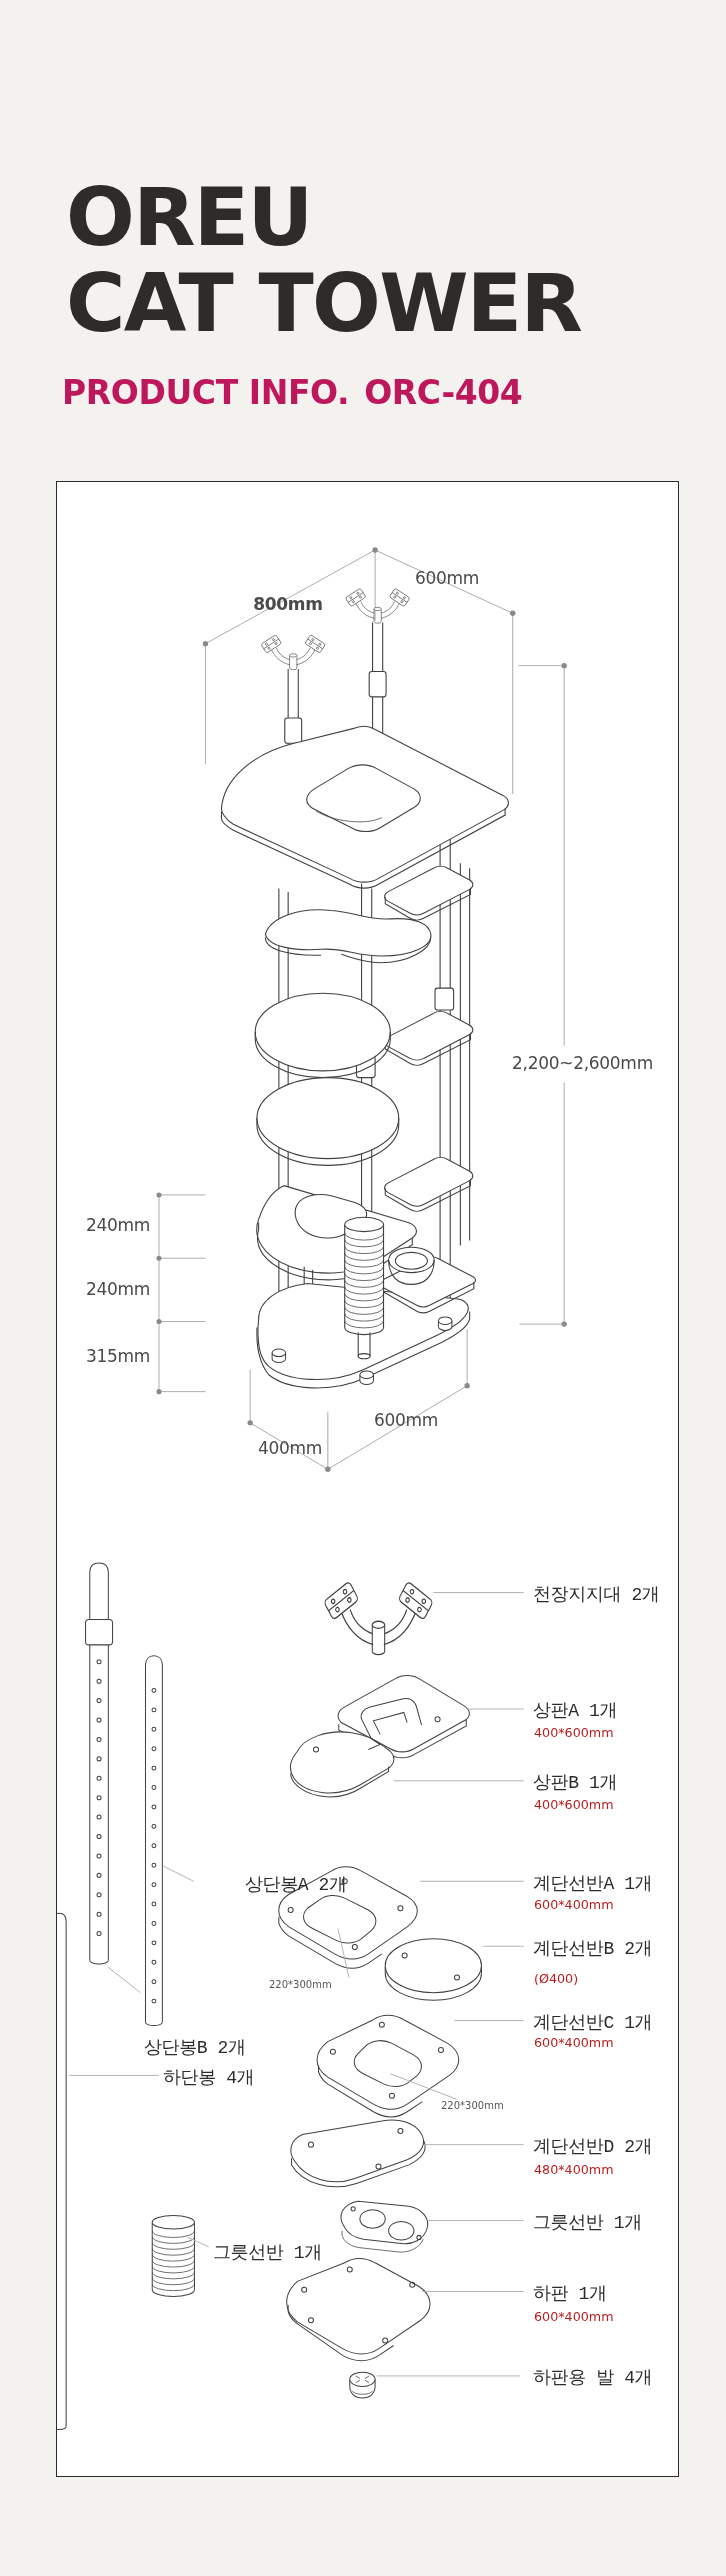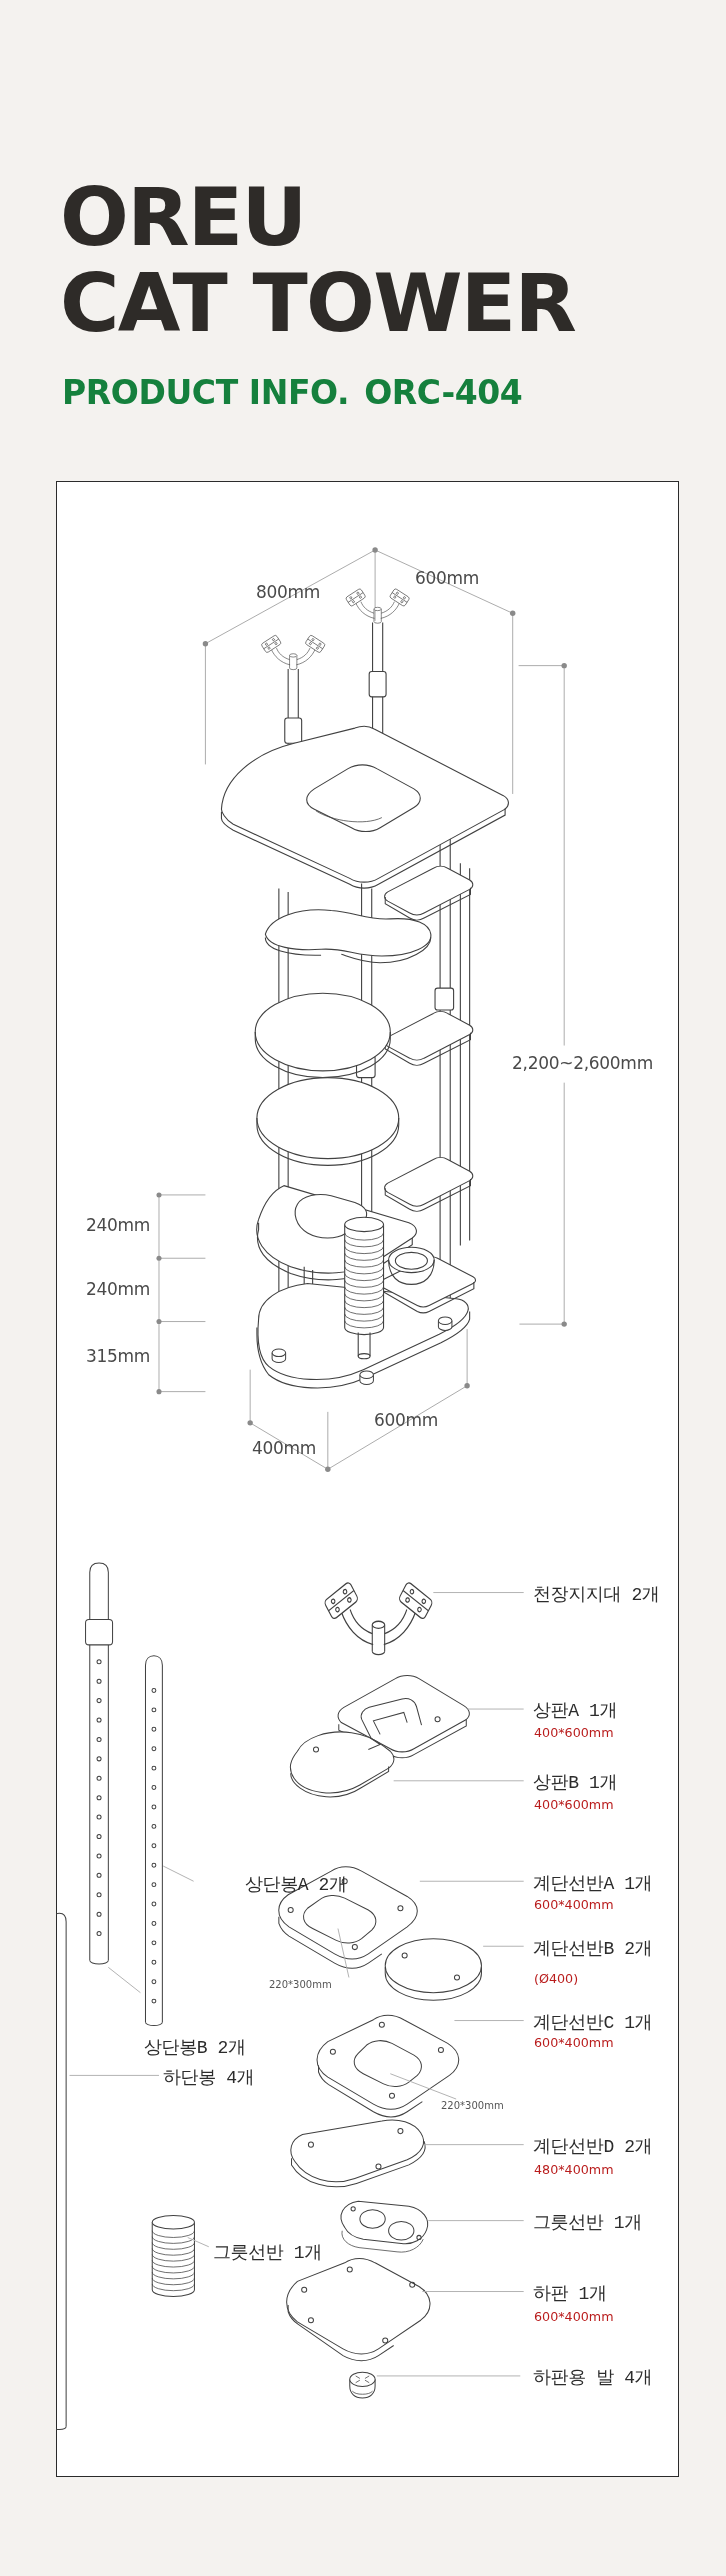--- a/index.html
+++ b/index.html
@@ -3,28 +3,28 @@
 <meta charset="utf-8">
 <style>
   html,body{margin:0;padding:0;}
   body{
     width:726px;height:2576px;position:relative;overflow:hidden;
     background:#f4f2ef;
     font-family:"DejaVu Sans","Liberation Sans",sans-serif;
     color:#2e2b28;
   }
   .title{
-    position:absolute;left:60px;top:174px;
+    position:absolute;left:66px;top:174px;
     font-size:81px;font-weight:800;line-height:86px;letter-spacing:-1.7px;
     color:#2e2b28;white-space:pre;
   }
   .subtitle{
     position:absolute;left:62px;top:373px;
     font-size:33px;font-weight:700;letter-spacing:-0.4px;
-    color:#15803d;
+    color:#be185d;
   }
   .subtitle .code{margin-left:15px;}
   .panel{
     position:absolute;left:56px;top:481px;width:623px;height:1996px;
     background:#ffffff;border:1.3px solid #2b2b2b;box-sizing:border-box;
   }
   .art{position:absolute;left:56px;top:481px;width:623px;height:1996px;}
   .lbl{position:absolute;font-size:17px;color:#4a4a4a;letter-spacing:-0.3px;white-space:nowrap;}
   .lbl.c{text-align:center;}
   .lbl.r{text-align:right;}
@@ -319,28 +319,28 @@
     <path d="M446,2814 L616,2814"></path>
     <path d="M193,2210 L229,2228"></path>
     <path d="M128,2330 L166,2360"></path>
     <path d="M82,2458 L188,2458"></path>
     <path d="M222,2650 L247,2661"></path>
     <path d="M400,2284 L413,2342"></path>
     <path d="M462,2456 L540,2486"></path>
   </g>
 </svg>
 
-<div class="lbl c" style="left:250px;top:582px;width:76px;">800mm</div>
+<div class="lbl c" style="left:250px;top:594px;width:76px;font-weight:bold;">800mm</div>
 <div class="lbl c" style="left:409px;top:568px;width:76px;">600mm</div>
 <div class="lbl c" style="left:505px;top:1053px;width:155px;">2,200~2,600mm</div>
 <div class="lbl r" style="left:74px;top:1215px;width:76px;">240mm</div>
 <div class="lbl r" style="left:74px;top:1279px;width:76px;">240mm</div>
 <div class="lbl r" style="left:74px;top:1346px;width:76px;">315mm</div>
 <div class="lbl c" style="left:368px;top:1410px;width:76px;">600mm</div>
-<div class="lbl c" style="left:246px;top:1438px;width:76px;">400mm</div>
+<div class="lbl c" style="left:246px;top:1438px;width:76px;text-align:right;">400mm</div>
 
 <div class="pname" style="left:533px;top:1582px;">천장지지대 2개</div>
 <div class="pname" style="left:533px;top:1698px;">상판A 1개</div>
 <div class="psize" style="left:534px;top:1725px;">400*600mm</div>
 <div class="pname" style="left:533px;top:1770px;">상판B 1개</div>
 <div class="psize" style="left:534px;top:1797px;">400*600mm</div>
 <div class="pname" style="left:533px;top:1871px;">계단선반A 1개</div>
 <div class="psize" style="left:534px;top:1897px;">600*400mm</div>
 <div class="pname" style="left:533px;top:1936px;">계단선반B 2개</div>
 <div class="psize" style="left:534px;top:1971px;">(Ø400)</div>

